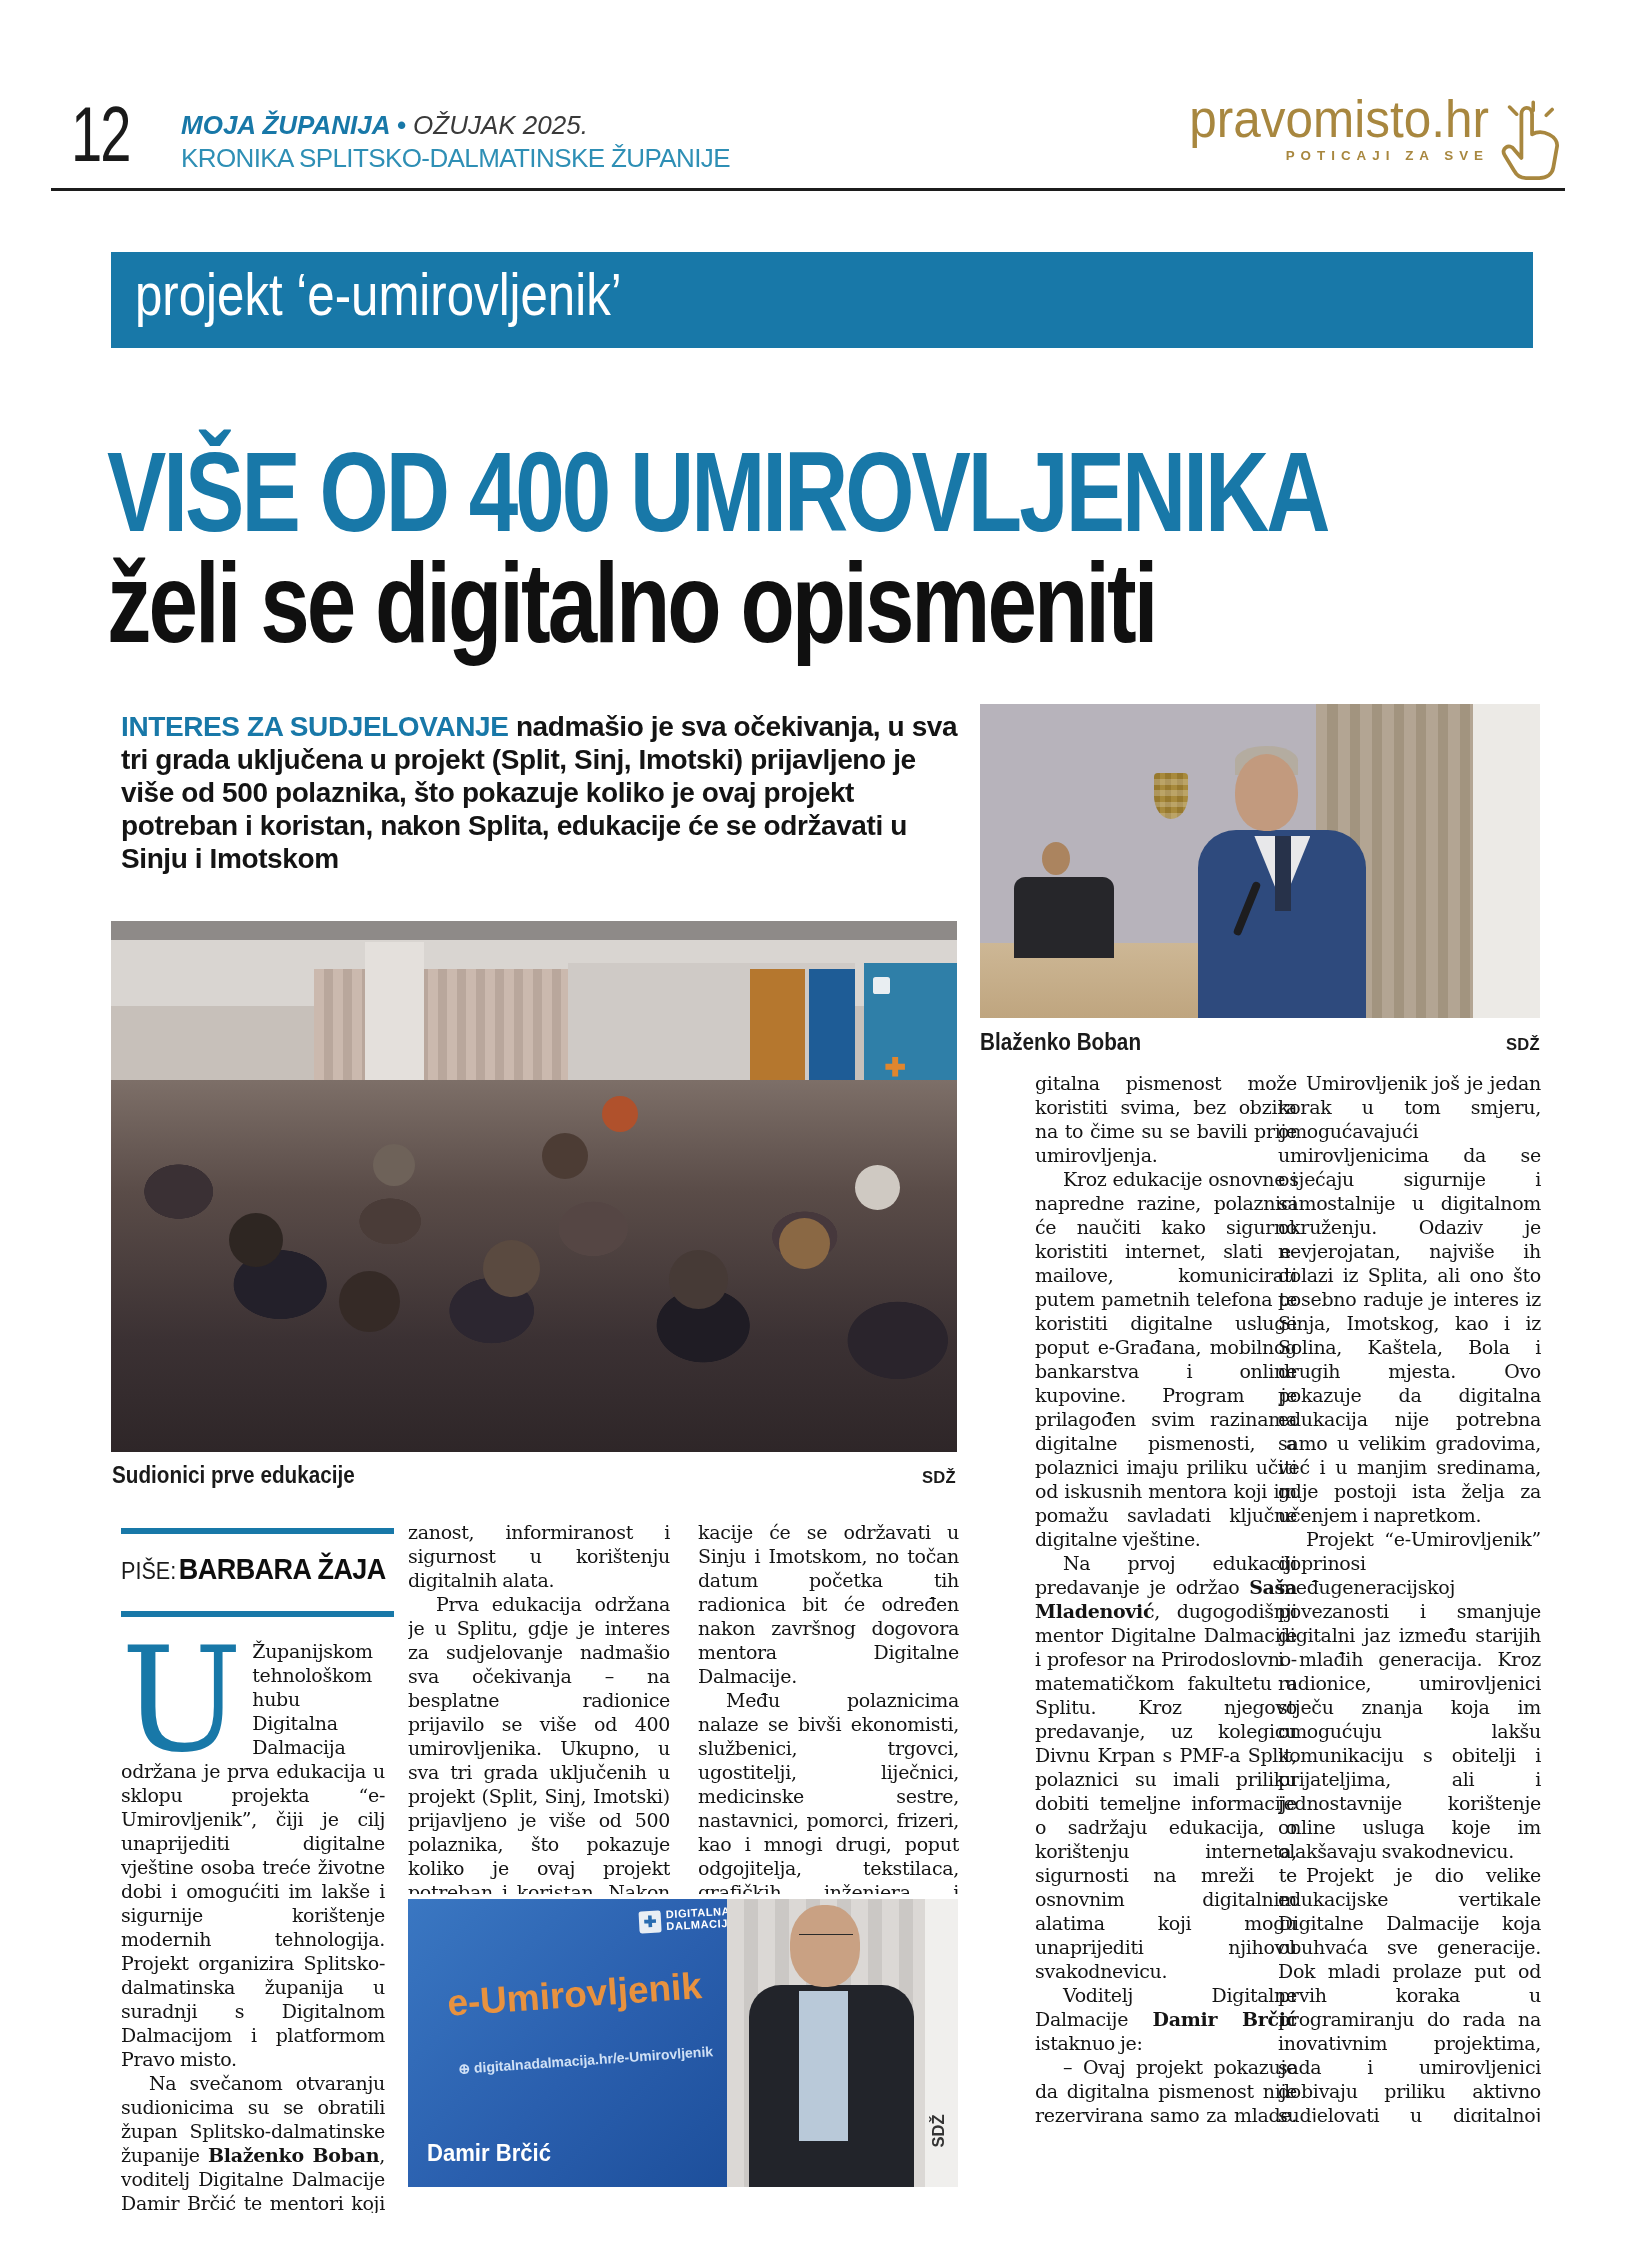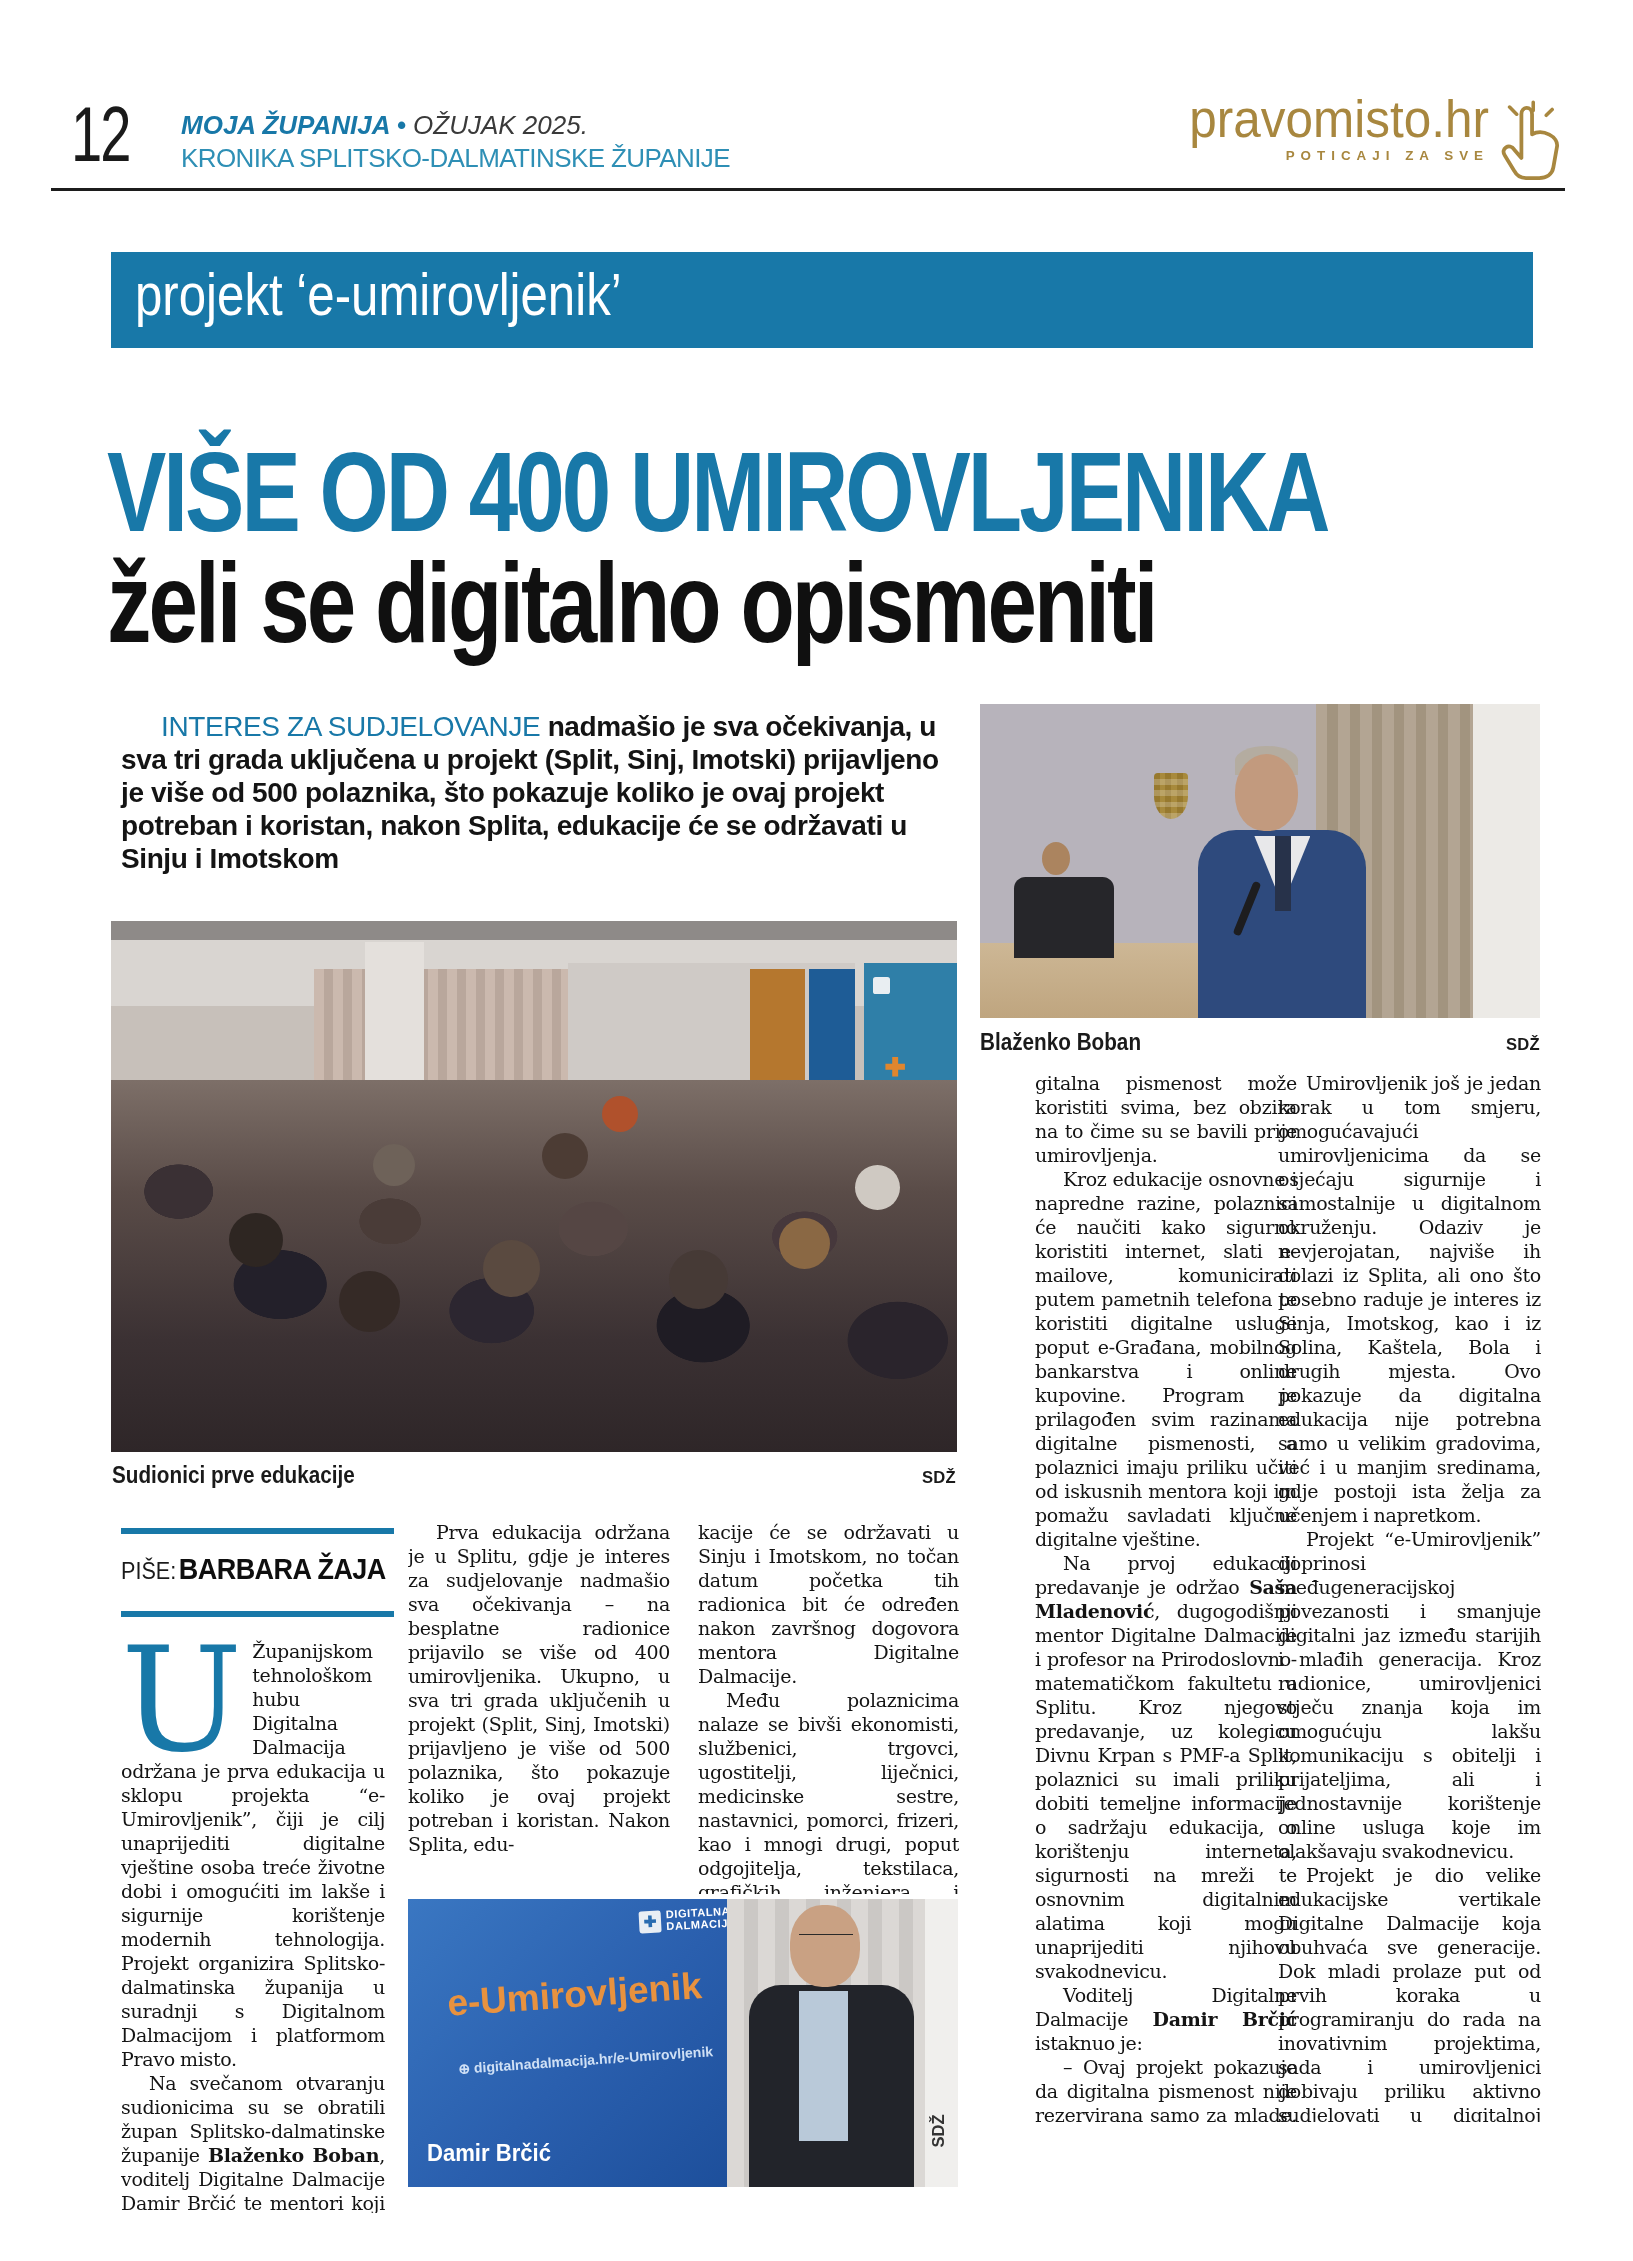--- a/index.html
+++ b/index.html
@@ -29,21 +29,21 @@
 
   
   .standfirst{left:112px;top:371px;width:1435px;font-size:29px;line-height:1.2;font-weight:500;
               color:#222;letter-spacing:-0.3px;}
   .headline1{left:107px;top:426px;font-size:114px;font-weight:800;color:#1878a8;letter-spacing:-3.8px;
              transform:scaleX(.78);transform-origin:left top;white-space:nowrap;}
   .headline2{left:107px;top:537px;font-size:114px;font-weight:800;color:#101010;letter-spacing:-3.8px;
              transform:scaleX(.78);transform-origin:left top;white-space:nowrap;}
   .lead{left:121px;top:710px;width:837px;font-size:28px;line-height:1.18;font-weight:600;
         color:#141414;letter-spacing:-0.4px;}
-  .lead .lead-bold{color:#1878a8;font-weight:400;margin-left:40px;}
+  .lead .lead-bold{color:#1878a8;font-weight:700;}
 
   
   .photo{overflow:hidden;}
   .photo-boban{left:980px;top:704px;width:560px;height:314px;background:#b7b3bb;}
   .pb-curtain{position:absolute;left:60%;top:0;width:30%;height:100%;
      background:repeating-linear-gradient(90deg,#b3a593 0 11.5px,#a2947f 11.5px 22px);}
   .pb-window{position:absolute;left:88%;top:0;width:12%;height:100%;background:#eceae6;}
   .pb-desk{position:absolute;left:0;bottom:0;width:62%;height:24%;
      background:linear-gradient(180deg,#cdb795,#bfa57f);}
   .pb-person2{position:absolute;left:6%;top:55%;width:18%;height:26%;background:#26262a;border-radius:11.5px 11.5px 0 0;}
@@ -220,20 +220,21 @@
     <span class="pre">PIŠE:</span>
     <span class="name">BARBARA ŽAJA</span>
   </div>
   <div class="abs byl-rule r2"></div>
 
   <div class="abs col c1">
       <p><span class="dropcap">U</span><span>Županijskom tehnološkom hubu Digitalna Dalmacija održana je prva edukacija u sklopu projekta “e-Umirovljenik”, čiji je cilj unaprijediti digitalne vještine osoba treće životne dobi i omogućiti im lakše i sigurnije korištenje modernih tehnologija. Projekt organizira Splitsko-dalmatinska županija u suradnji s Digitalnom Dalmacijom i platformom Pravo misto.</span></p>
       <p class="ind"><span>Na svečanom otvaranju sudionicima su se obratili župan Splitsko-dalmatinske županije </span><span class="b">Blaženko Boban</span><span>, voditelj Digitalne Dalmacije Damir Brčić te mentori koji će provoditi edukaciju. Tom je prigodom naglašena važnost digitalne pismenosti u svakodnevnom životu, osobito za umirovljenike, kako bi im se omogućila veća pove-</span></p>
     </div>
   <div class="abs col c2">
+      <p><span>zanost, informiranost i sigurnost u korištenju digitalnih alata.</span></p>
       <p class="ind"><span>Prva edukacija održana je u Splitu, gdje je interes za sudjelovanje nadmašio sva očekivanja – na besplatne radionice prijavilo se više od 400 umirovljenika. Ukupno, u sva tri grada uključenih u projekt (Split, Sinj, Imotski) prijavljeno je više od 500 polaznika, što pokazuje koliko je ovaj projekt potreban i koristan. Nakon Splita, edu-</span></p>
     </div>
   <div class="abs col c3">
       <p><span>kacije će se održavati u Sinju i Imotskom, no točan datum početka tih radionica bit će određen nakon završnog dogovora mentora Digitalne Dalmacije.</span></p>
       <p class="ind"><span>Među polaznicima nalaze se bivši ekonomisti, službenici, trgovci, ugostitelji, liječnici, medicinske sestre, nastavnici, pomorci, frizeri, kao i mnogi drugi, poput odgojitelja, tekstilaca, grafičkih inženjera i pravnika. Ova raznolika poslovna prošlost sudionika pokazuje da di-</span></p>
     </div>
   <div class="abs col c4">
       <p><span>gitalna pismenost može koristiti svima, bez obzira na to čime su se bavili prije umirovljenja.</span></p>
       <p class="ind"><span>Kroz edukacije osnovne i napredne razine, polaznici će naučiti kako sigurno koristiti internet, slati e-mailove, komunicirati putem pametnih telefona te koristiti digitalne usluge poput e-Građana, mobilnog bankarstva i online kupovine. Program je prilagođen svim razinama digitalne pismenosti, a polaznici imaju priliku učiti od iskusnih mentora koji im pomažu savladati ključne digitalne vještine.</span></p>
       <p class="ind"><span>Na prvoj edukaciji predavanje je održao </span><span class="b">Saša Mladenović</span><span>, dugogodišnji mentor Digitalne Dalmacije i profesor na Prirodoslovno-matematičkom fakultetu u Splitu. Kroz njegovo predavanje, uz kolegicu Divnu Krpan s PMF-a Split, polaznici su imali priliku dobiti temeljne informacije o sadržaju edukacija, o korištenju interneta, sigurnosti na mreži te osnovnim digitalnim alatima koji mogu unaprijediti njihovu svakodnevicu.</span></p>

